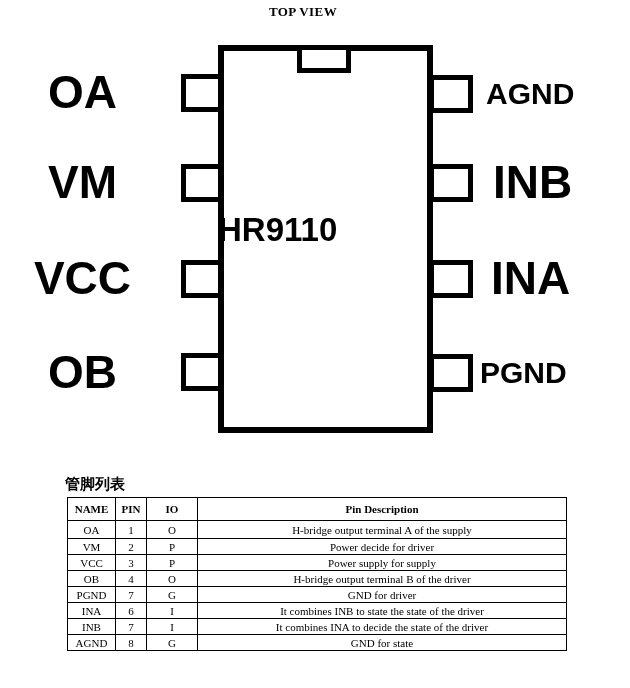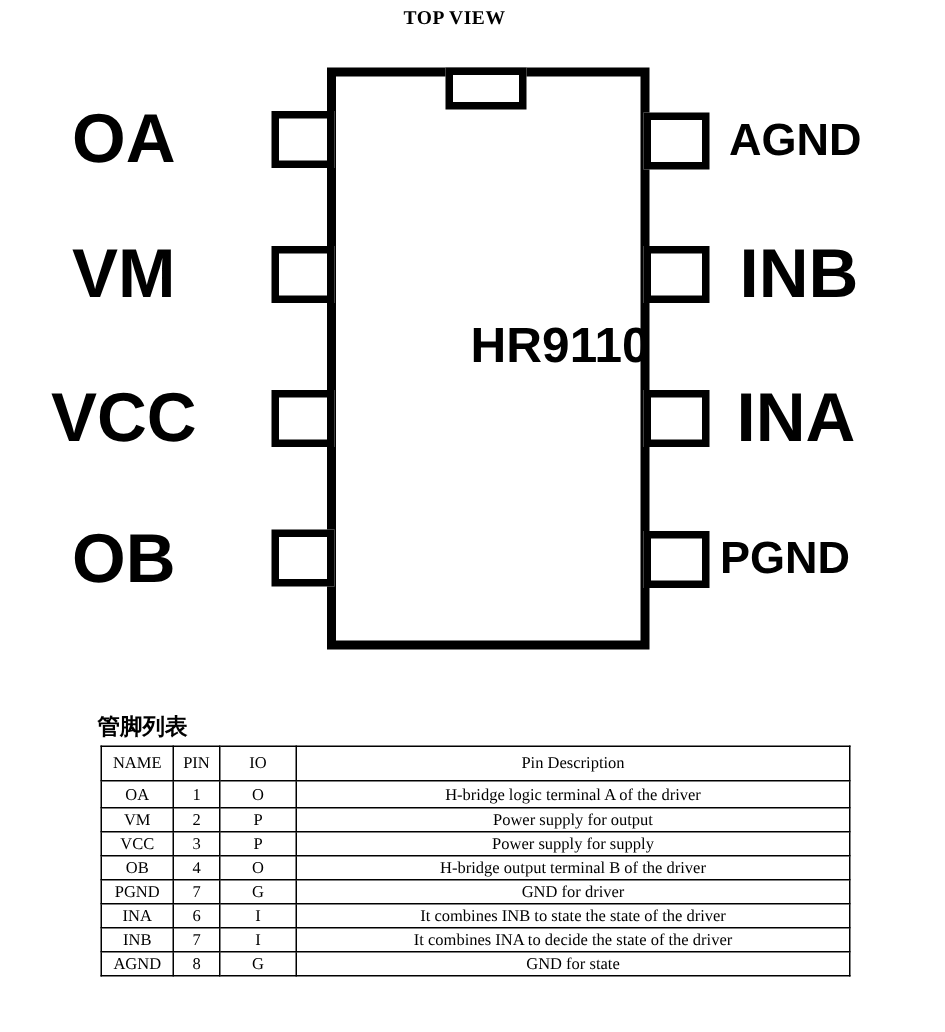--- a/index.html
+++ b/index.html
@@ -8,21 +8,21 @@
 
   
   .top-view{position:absolute;left:0;top:4px;width:606px;text-align:center;
             font-family:"Liberation Serif",serif;font-weight:bold;font-size:13px;letter-spacing:.4px;}
 
   
   .chip{position:absolute;left:218px;top:45px;width:215px;height:388px;
         border:6px solid #000;background:#fff;box-sizing:border-box;}
   .notch{position:absolute;left:297px;top:45px;width:54px;height:28px;
          border:5px solid #000;background:#fff;box-sizing:border-box;}
-  .chip-name{position:absolute;left:218px;top:211px;width:215px;text-align:right;
+  .chip-name{position:absolute;left:218px;top:211px;width:215px;text-align:left;
              font-size:33px;font-weight:bold;letter-spacing:0px;}
 
   .pin{position:absolute;border:5px solid #000;background:#fff;box-sizing:border-box;
        width:42px;height:38px;}
   .pin-l{left:181px;}
   .pin-r{left:429px;width:44px;}
 
   .lbl{position:absolute;display:flex;align-items:center;font-weight:bold;}
   .lbl-l{left:25px;width:115px;justify-content:center;font-size:46px;}
   .lbl-r{justify-content:flex-start;}
@@ -32,21 +32,21 @@
   
   .tbl-title{position:absolute;left:65px;top:475px;font-size:15px;font-weight:bold;
              font-family:Liberation Mono, monospace;}
   table.pins{position:absolute;left:67px;top:497px;width:499px;border-collapse:collapse;
              table-layout:fixed;font-family:"Liberation Serif",serif;font-size:11px;}
   table.pins th, table.pins td{border:1px solid #000;padding:0;text-align:center;
              vertical-align:middle;overflow:hidden;white-space:nowrap;}
   table.pins thead tr{height:23px;}
   table.pins tbody tr{height:16px;}
   table.pins tbody tr:first-child{height:18px;}
-  table.pins th{font-weight:normal;}
+  table.pins th{font-weight:bold;}
   th.desc-h{text-align:left;padding-left:57px;}
   td.desc{text-align:left;padding-left:5px;}
 </style>
 </head>
 <body>
 
 <div class="stage">
 
   <div class="top-view">TOP VIEW</div>
 
@@ -89,27 +89,27 @@
         <th>PIN</th>
         <th>IO</th>
         <th class="desc-h">Pin Description</th>
       </tr>
     </thead>
     <tbody>
       <tr>
         <td>OA</td>
         <td>1</td>
         <td>O</td>
-        <td class="desc">H-bridge logic terminal A of the driver</td>
+        <td class="desc">H-bridge output terminal A of the supply</td>
       </tr>
       <tr>
         <td>VM</td>
         <td>2</td>
         <td>P</td>
-        <td class="desc">Power supply for output</td>
+        <td class="desc">Power decide for driver</td>
       </tr>
       <tr>
         <td>VCC</td>
         <td>3</td>
         <td>P</td>
         <td class="desc">Power supply for supply</td>
       </tr>
       <tr>
         <td>OB</td>
         <td>4</td>

